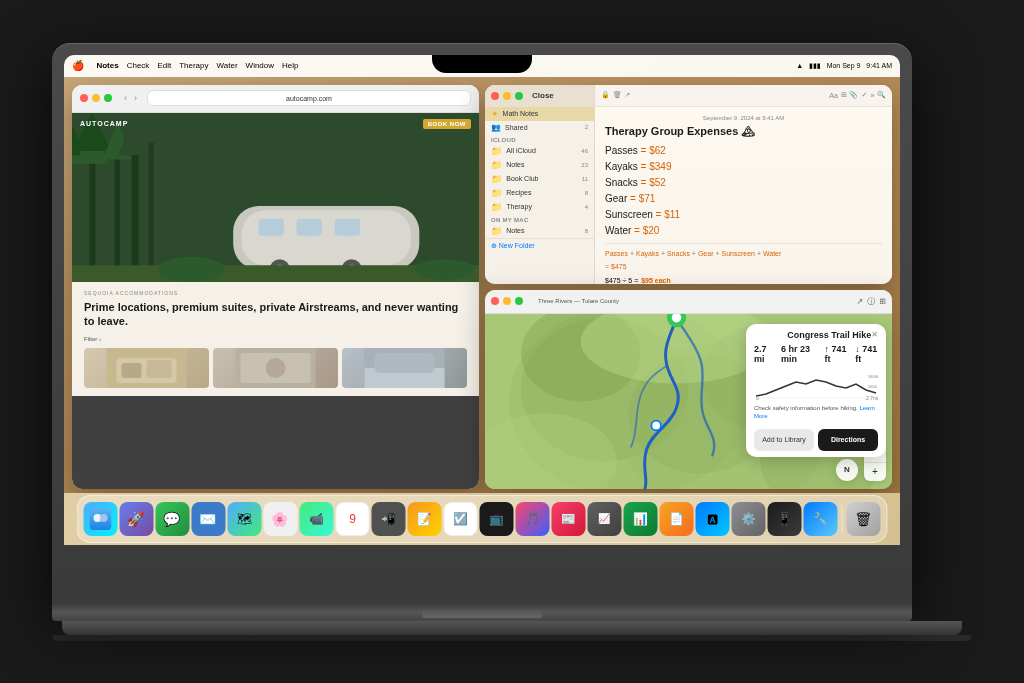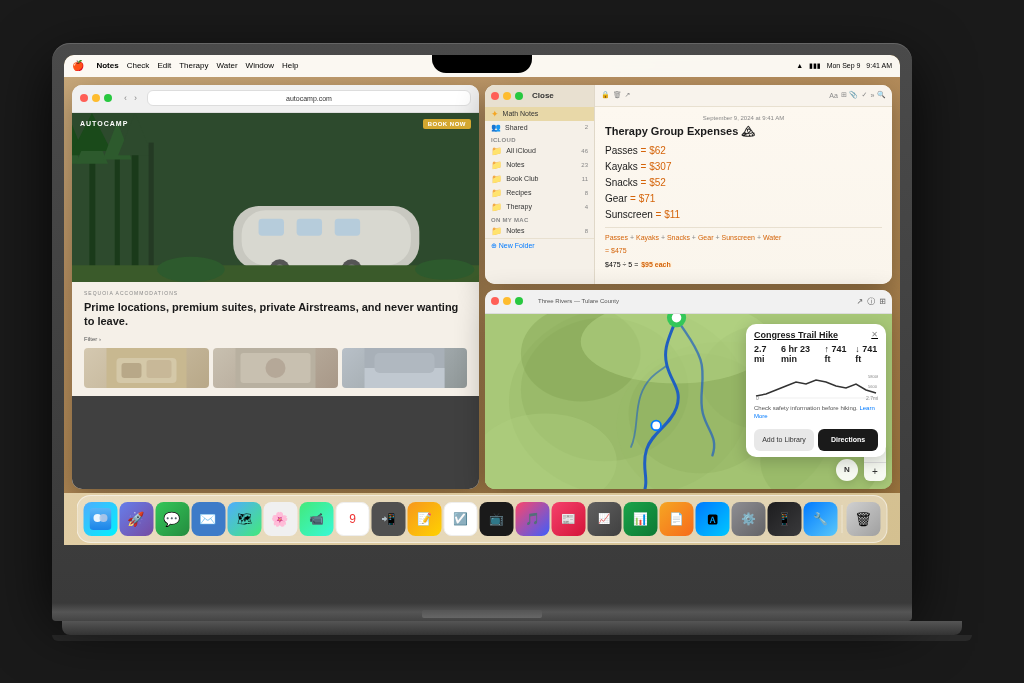--- a/index.html
+++ b/index.html
@@ -448,23 +448,22 @@
       background: #fff;
       border-radius: 10px;
       box-shadow: 0 4px 16px rgba(0,0,0,0.2);
       overflow: hidden;
       z-index: 10;
     }
 
     .map-popup-header {
       padding: 6px 8px 4px;
       display: flex;
-      justify-content: space-between;
+      justify-content: flex-end;
       align-items: flex-start;
-      text-decoration: underline;
     }
 
     .map-popup-title {
       font-size: 9px;
       font-weight: 700;
       color: #1a1a1a;
       line-height: 1.2;
     }
 
     .map-popup-close {
@@ -879,30 +878,33 @@
                   <span style="font-size:7px; color:#888;">🔍</span>
                 </div>
                 <div class="notes-content">
                   <div class="notes-date">September 9, 2024 at 9:41 AM</div>
                   <div class="notes-title">Therapy Group Expenses 🏔</div>
 
                   <div class="notes-line">
                     <span class="label">Passes </span><span class="value">= $62</span>
                   </div>
                   <div class="notes-line">
-                    <span class="label">Kayaks </span><span class="value">= $307</span>
+                    <span class="label">Kayaks </span><span class="value">= $349</span>
                   </div>
                   <div class="notes-line">
                     <span class="label">Snacks </span><span class="value">= $52</span>
                   </div>
                   <div class="notes-line">
                     <span class="label">Gear </span><span class="value">= $71</span>
                   </div>
                   <div class="notes-line">
                     <span class="label">Sunscreen </span><span class="value">= $11</span>
+                  </div>
+                  <div class="notes-line">
+                    <span class="label">Water </span><span class="value">= $20</span>
                   </div>
 
                   <div class="notes-divider"></div>
 
                   <div class="notes-formula">
                     <div style="margin-bottom:3px; font-size:7px; line-height:1.5;">
                       <span class="highlight-orange">Passes</span>
                       <span style="color:#888;"> + </span>
                       <span class="highlight-orange">Kayaks</span>
                       <span style="color:#888;"> + </span>

